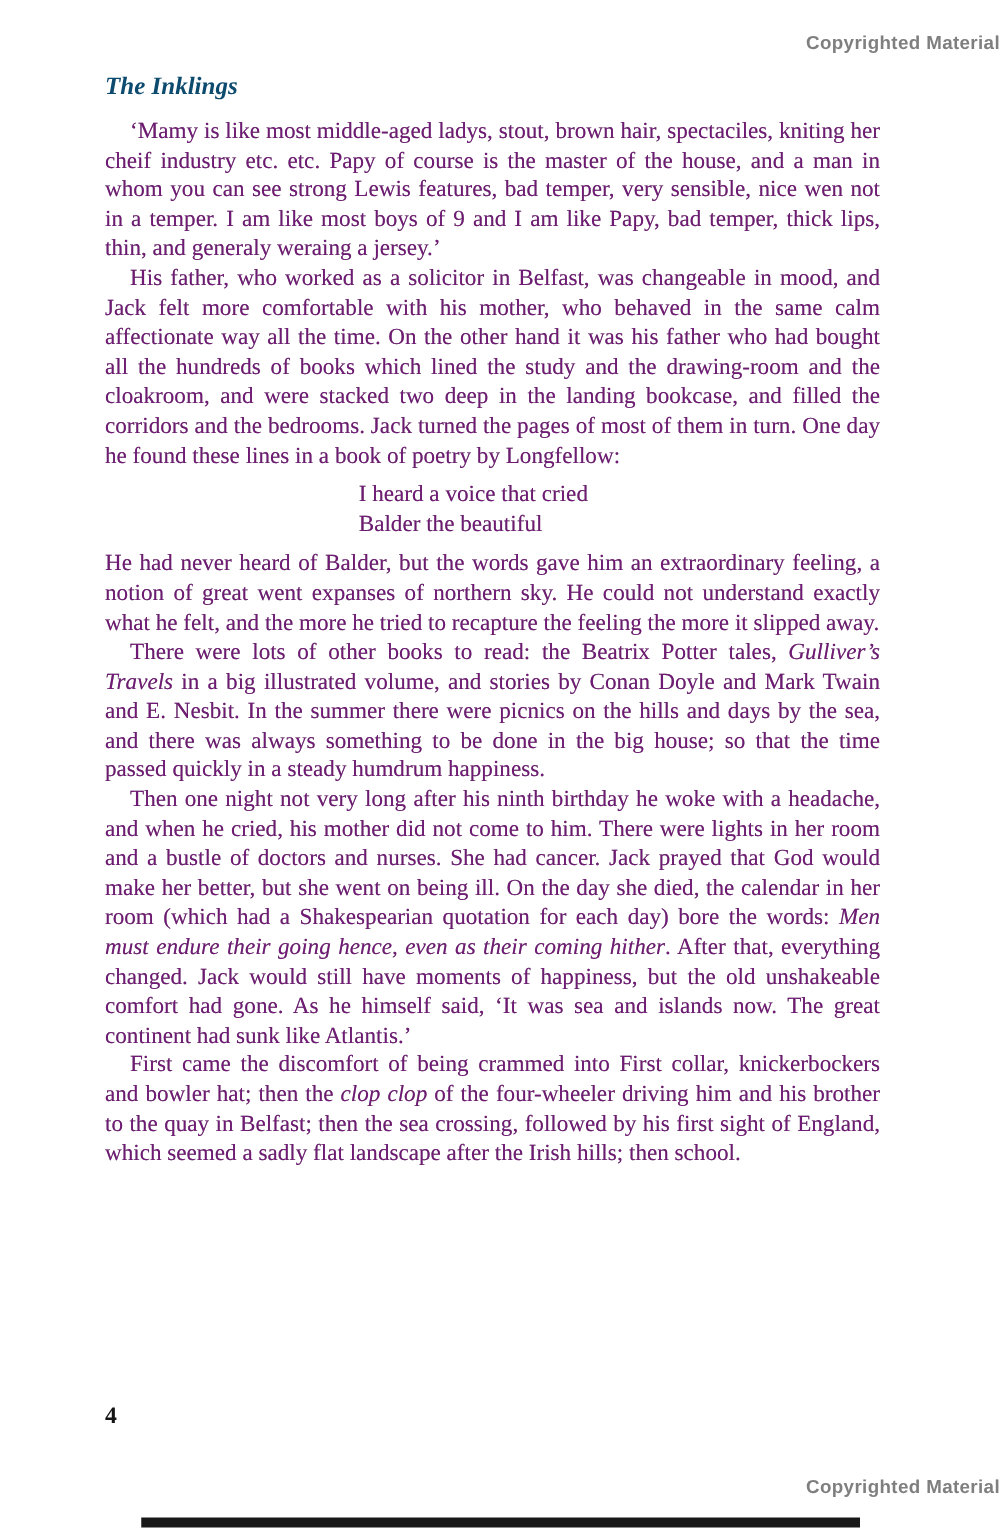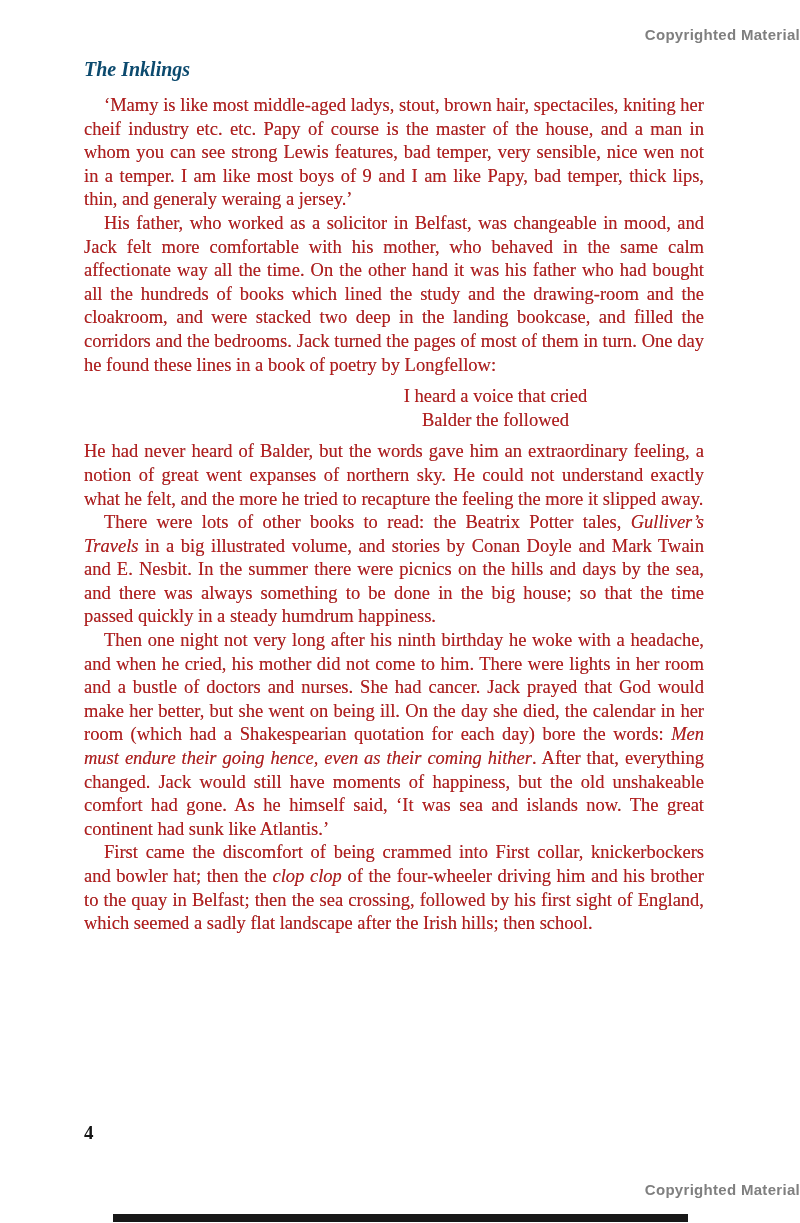--- a/index.html
+++ b/index.html
@@ -31,34 +31,34 @@
     left: 84px; top: 58px;
     font-size: 20px;
     font-style: italic;
     font-weight: bold;
     color: #0c4a6e;
   }
   .page-body {
     position: absolute;
     left: 84px; top: 94px;
     width: 620px;
-    color: #b91c1c;
+    color: #701a75;
     font-size: 18.5px;
     line-height: 23.6px;
     text-shadow: 0 0 0.4px rgba(0,0,0,0.45);
   }
   .para {
     margin: 0;
     text-align: justify;
     text-indent: 20px;
   }
   .para.noindent { text-indent: 0; }
   .verse {
     margin: 8px 0 8px 203px;
-    text-align: center;
+    text-align: left;
   }
   .page-number {
     position: absolute;
     left: 84px; top: 1122px;
     font-size: 19px;
     font-weight: bold;
     color: #151515;
   }
   .scan-edge-bar {
     position: absolute;
@@ -75,21 +75,21 @@
 
   <div class="copyright top">Copyrighted Material</div>
 
   <div class="running-header">The Inklings</div>
 
   <div class="page-body">
       <p class="para"><span>‘Mamy is like most middle-aged ladys, stout, brown hair, spectaciles, kniting her cheif industry etc. etc. Papy of course is the master of the house, and a man in whom you can see strong Lewis features, bad temper, very sensible, nice wen not in a temper. I am like most boys of 9 and I am like Papy, bad temper, thick lips, thin, and generaly weraing a jersey.’</span></p>
       <p class="para"><span>His father, who worked as a solicitor in Belfast, was changeable in mood, and Jack felt more comfortable with his mother, who behaved in the same calm affectionate way all the time. On the other hand it was his father who had bought all the hundreds of books which lined the study and the drawing-room and the cloakroom, and were stacked two deep in the landing bookcase, and filled the corridors and the bedrooms. Jack turned the pages of most of them in turn. One day he found these lines in a book of poetry by Longfellow:</span></p>
       <div class="verse">
         <div>I heard a voice that cried</div>
-        <div>Balder the followed</div>
+        <div>Balder the beautiful</div>
       </div>
       <p class="para noindent"><span>He had never heard of Balder, but the words gave him an extraordinary feeling, a notion of great went expanses of northern sky. He could not understand exactly what he felt, and the more he tried to recapture the feeling the more it slipped away.</span></p>
       <p class="para"><span>There were lots of other books to read: the Beatrix Potter tales, </span><i>Gulliver’s Travels</i><span> in a big illustrated volume, and stories by Conan Doyle and Mark Twain and E. Nesbit. In the summer there were picnics on the hills and days by the sea, and there was always something to be done in the big house; so that the time passed quickly in a steady humdrum happiness.</span></p>
       <p class="para"><span>Then one night not very long after his ninth birthday he woke with a headache, and when he cried, his mother did not come to him. There were lights in her room and a bustle of doctors and nurses. She had cancer. Jack prayed that God would make her better, but she went on being ill. On the day she died, the calendar in her room (which had a Shakespearian quotation for each day) bore the words: </span><i>Men must endure their going hence, even as their coming hither</i><span>. After that, everything changed. Jack would still have moments of happiness, but the old unshakeable comfort had gone. As he himself said, ‘It was sea and islands now. The great continent had sunk like Atlantis.’</span></p>
       <p class="para"><span>First came the discomfort of being crammed into First collar, knickerbockers and bowler hat; then the </span><i>clop clop</i><span> of the four-wheeler driving him and his brother to the quay in Belfast; then the sea crossing, followed by his first sight of England, which seemed a sadly flat landscape after the Irish hills; then school.</span></p>
     </div>
 
   <div class="page-number">4</div>
 
   <div class="copyright bottom">Copyrighted Material</div>

